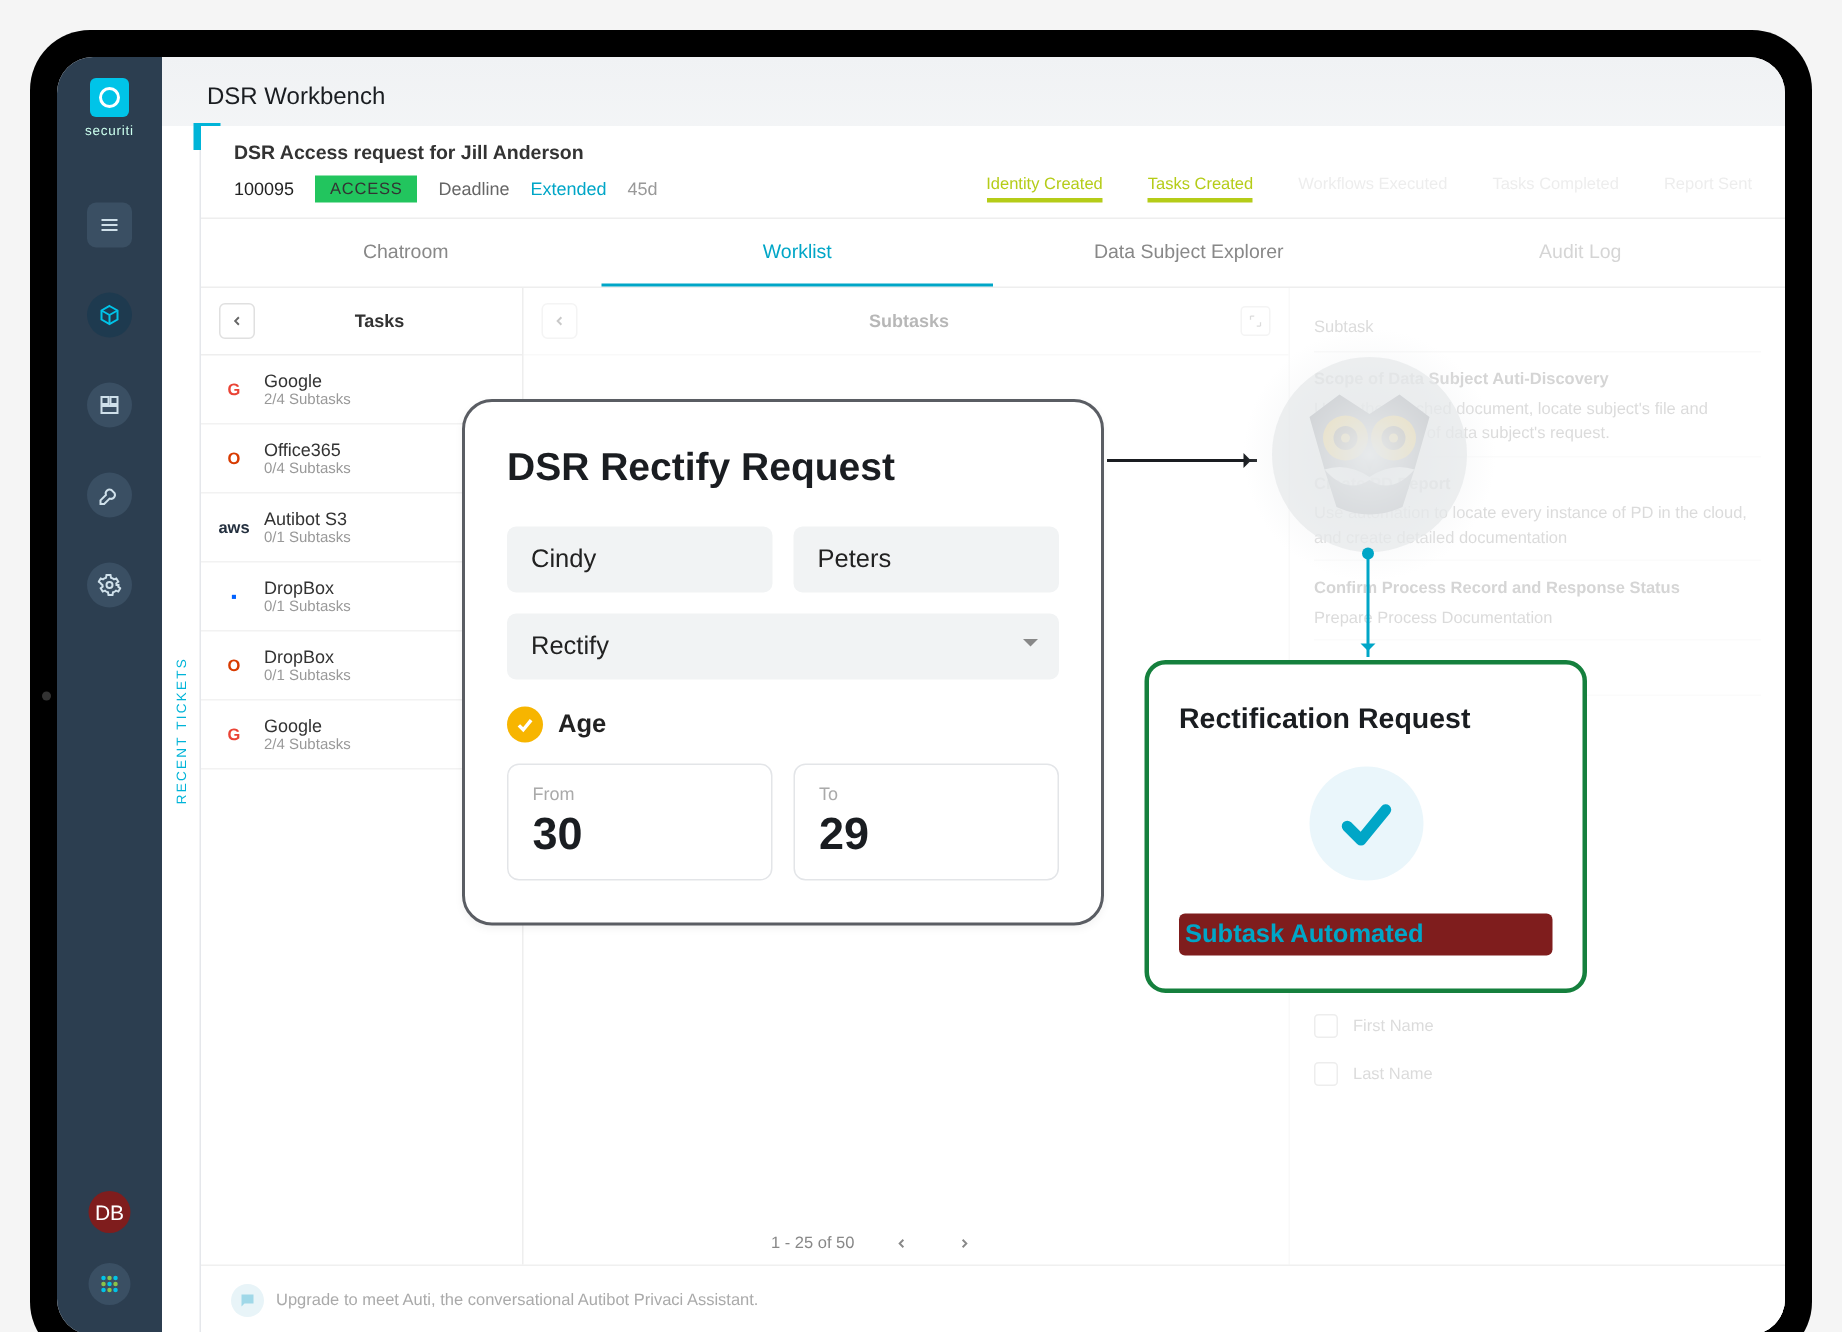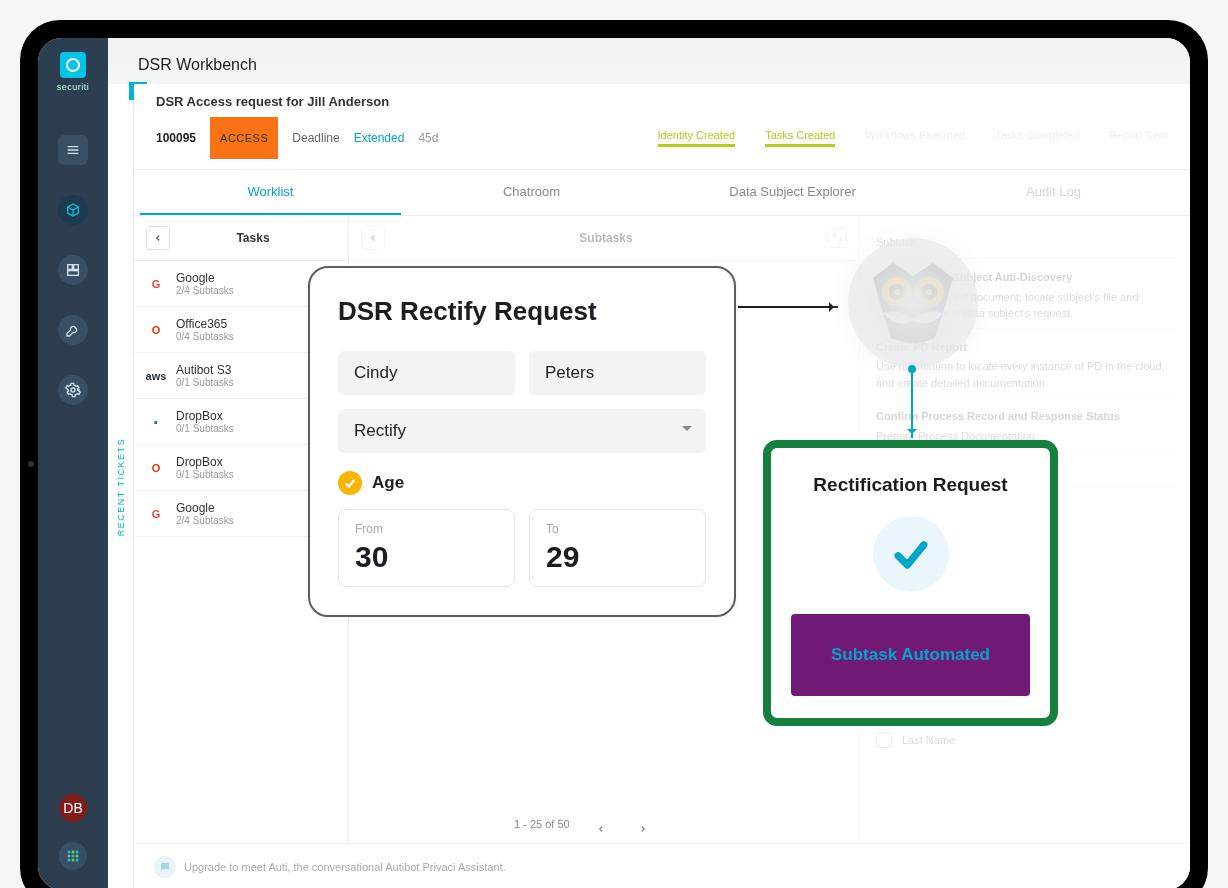--- a/index.html
+++ b/index.html
@@ -26,22 +26,22 @@
 .content { flex:1; display:flex; position:relative; }
 .recent-tickets { width:26px; background:#fff; border-right:1px solid #e5e7eb; display:flex; align-items:center; justify-content:center; position:relative; }
 .recent-label { writing-mode:vertical-rl; transform:rotate(180deg); font-size:9px; color:#00b4d8; letter-spacing:1.5px; font-weight:500; }
 .recent-toggle { position:absolute; top:-2px; right:-14px; width:18px; height:18px; background:#00b4d8; display:flex; align-items:center; justify-content:center; cursor:pointer; }
 .recent-toggle svg { width:10px; height:10px; stroke:#fff; }
 
 .workarea { flex:1; background:#fff; display:flex; flex-direction:column; position:relative; }
 .request-header { padding:10px 22px 0; border-bottom:1px solid #eee; }
 .rh-title { font-size:13px; color:#333; font-weight:600; margin-bottom:8px; }
 .rh-meta { display:flex; align-items:center; gap:14px; font-size:12px; color:#555; padding-bottom:10px; }
-.rh-id { color:#222; font-weight:700; }
-.badge { background:#f97316; padding:15px 10px; font-size:11px; color:#333; letter-spacing:0.5px; }
+.rh-id { color:#222; font-weight:400; }
+.badge { background:#22c55e; padding:3px 10px; font-size:11px; color:#333; letter-spacing:0.5px; }
 .deadline-label { color:#666; }
 .deadline-val { color:#00a6c7; }
 .deadline-days { color:#999; }
 .progress-steps { display:flex; gap:30px; margin-left:auto; font-size:11px; align-items:flex-end; }
 .step { color:#ccc; position:relative; padding-bottom:6px; }
 .step.done { color:#b5cc18; }
 .step.done::after { content:''; position:absolute; bottom:0; left:0; right:0; height:3px; background:#b5cc18; }
 
 .tabs { display:flex; border-bottom:1px solid #eee; padding:0 6px; }
 .tab { flex:1; text-align:center; padding:14px 8px; font-size:13px; color:#888; cursor:pointer; }
@@ -63,21 +63,21 @@
 .detail-panel { width:330px; padding:10px 16px; font-size:11px; color:#999; }
 .detail-header { display:flex; justify-content:space-between; padding:10px 0; border-bottom:1px solid #eee; }
 .detail-block { padding:10px 0 6px; border-bottom:1px solid #f4f4f4; line-height:1.5; }
 .detail-block b { color:#888; display:block; margin-bottom:3px; }
 .checkbox-row { display:flex; align-items:center; gap:10px; padding:8px 0;text-align:right; }
 .cb { width:16px; height:16px; border:1.5px solid #ccc; border-radius:3px; }
 
 .footer { display:flex; align-items:center; padding:12px 20px; gap:20px; font-size:11px; color:#999; border-top:1px solid #f0f0f0; }
 .footer-msg { display:flex; align-items:center; gap:8px; color:#aaa; flex:1; }
 .chat-bubble { width:22px; height:22px; border-radius:50%; background:#e8f4f8; display:flex; align-items:center; justify-content:center; }
-.pagination { position:absolute; left:380px; bottom:50px; display:flex; gap:20px; font-size:11px; color:#888; }
+.pagination { position:absolute; left:380px; bottom:50px; display:flex; align-items:center; gap:20px; font-size:11px; color:#888; }
 .page-btn { width:22px; height:22px; display:flex; align-items:center; justify-content:center; cursor:pointer; }
 
 
 .overlay { position:absolute; inset:0; pointer-events:none; }
 .modal-card { position:absolute; background:#fff; border:2px solid #5a5d63; border-radius:20px; padding:28px; pointer-events:auto; box-shadow:0 2px 6px rgba(0,0,0,0.05); }
 .rectify-modal { left:270px; top:228px; width:428px; }
 .rectify-title { font-size:26px; font-weight:700; color:#1a1d21; margin-bottom:24px; }
 .field-row { display:flex; gap:14px; margin-bottom:14px;justify-content:flex-end; }
 .field { flex:1; background:#f1f3f4; border-radius:6px; padding:12px 16px; font-size:17px; color:#222; font-weight:500; position:relative; }
 .field.select::after { content:''; position:absolute; right:14px; top:50%; transform:translateY(-50%); border:5px solid transparent; border-top-color:#888; }
@@ -93,24 +93,24 @@
 .owl-ring { position:absolute; border-radius:50%; }
 .r1{ width:170px; height:170px; background:radial-gradient(circle,#eceef0 0%,transparent 70%); }
 .r2{ width:130px; height:130px; background:#e6e8ea; opacity:0.7; }
 
 .arrow-h { position:absolute; left:700px; top:268px; width:100px; height:2px; background:#1a1d21; }
 .arrow-h::after { content:''; position:absolute; right:-1px; top:-4px; border:5px solid transparent; border-left-color:#1a1d21; }
 .arrow-v { position:absolute; left:873px; top:330px; width:2px; height:70px; background:#00a6c7; }
 .arrow-v::before { content:''; position:absolute; top:-3px; left:-3px; width:8px; height:8px; border-radius:50%; background:#00a6c7; }
 .arrow-v::after { content:''; position:absolute; bottom:-1px; left:-4px; border:5px solid transparent; border-top-color:#00a6c7; }
 
-.result-card { position:absolute; left:725px; top:402px; width:295px; border:8px solid #15803d; border-radius:14px; background:#fff; padding:26px 20px 22px; text-align:center; }
+.result-card { position:absolute; left:725px; top:402px; width:295px; border:3px solid #15803d; border-radius:14px; background:#fff; padding:26px 20px 22px; text-align:left; }
 .result-title { font-size:19px; font-weight:700; color:#1a1d21; margin-bottom:20px; }
 .result-check { width:76px; height:76px; border-radius:50%; background:#eaf6fb; margin:0 auto 22px; display:flex; align-items:center; justify-content:center; }
-.result-btn { background:#701a75; color:#00a6c7; font-size:17px; font-weight:700; padding:31px; border-radius:4px; }
+.result-btn { background:#7f1d1d; color:#00a6c7; font-size:17px; font-weight:700; padding:4px; border-radius:4px; }
 
 .fade-area { opacity:0.35; }
 </style>
 </head>
 <body>
 
 <div class="device">
 <div class="screen">
 
 <div class="sidebar">
@@ -195,22 +195,22 @@
             <span class="step done">Identity Created</span>
             <span class="step done">Tasks Created</span>
             <span class="step fade-area">Workflows Executed</span>
             <span class="step fade-area">Tasks Completed</span>
             <span class="step fade-area">Report Sent</span>
           </div>
         </div>
       </div>
 
       <div class="tabs">
+        <div class="tab">Chatroom</div>
         <div class="tab active">Worklist</div>
-        <div class="tab">Chatroom</div>
         <div class="tab">Data Subject Explorer</div>
         <div class="tab fade-area">Audit Log</div>
       </div>
 
       <div class="panels">
 
         <div class="task-list">
           <div class="list-header">
             <div class="back-btn">
               <svg width="10" height="10" viewBox="0 0 24 24" fill="none" stroke="#666" stroke-width="3">

